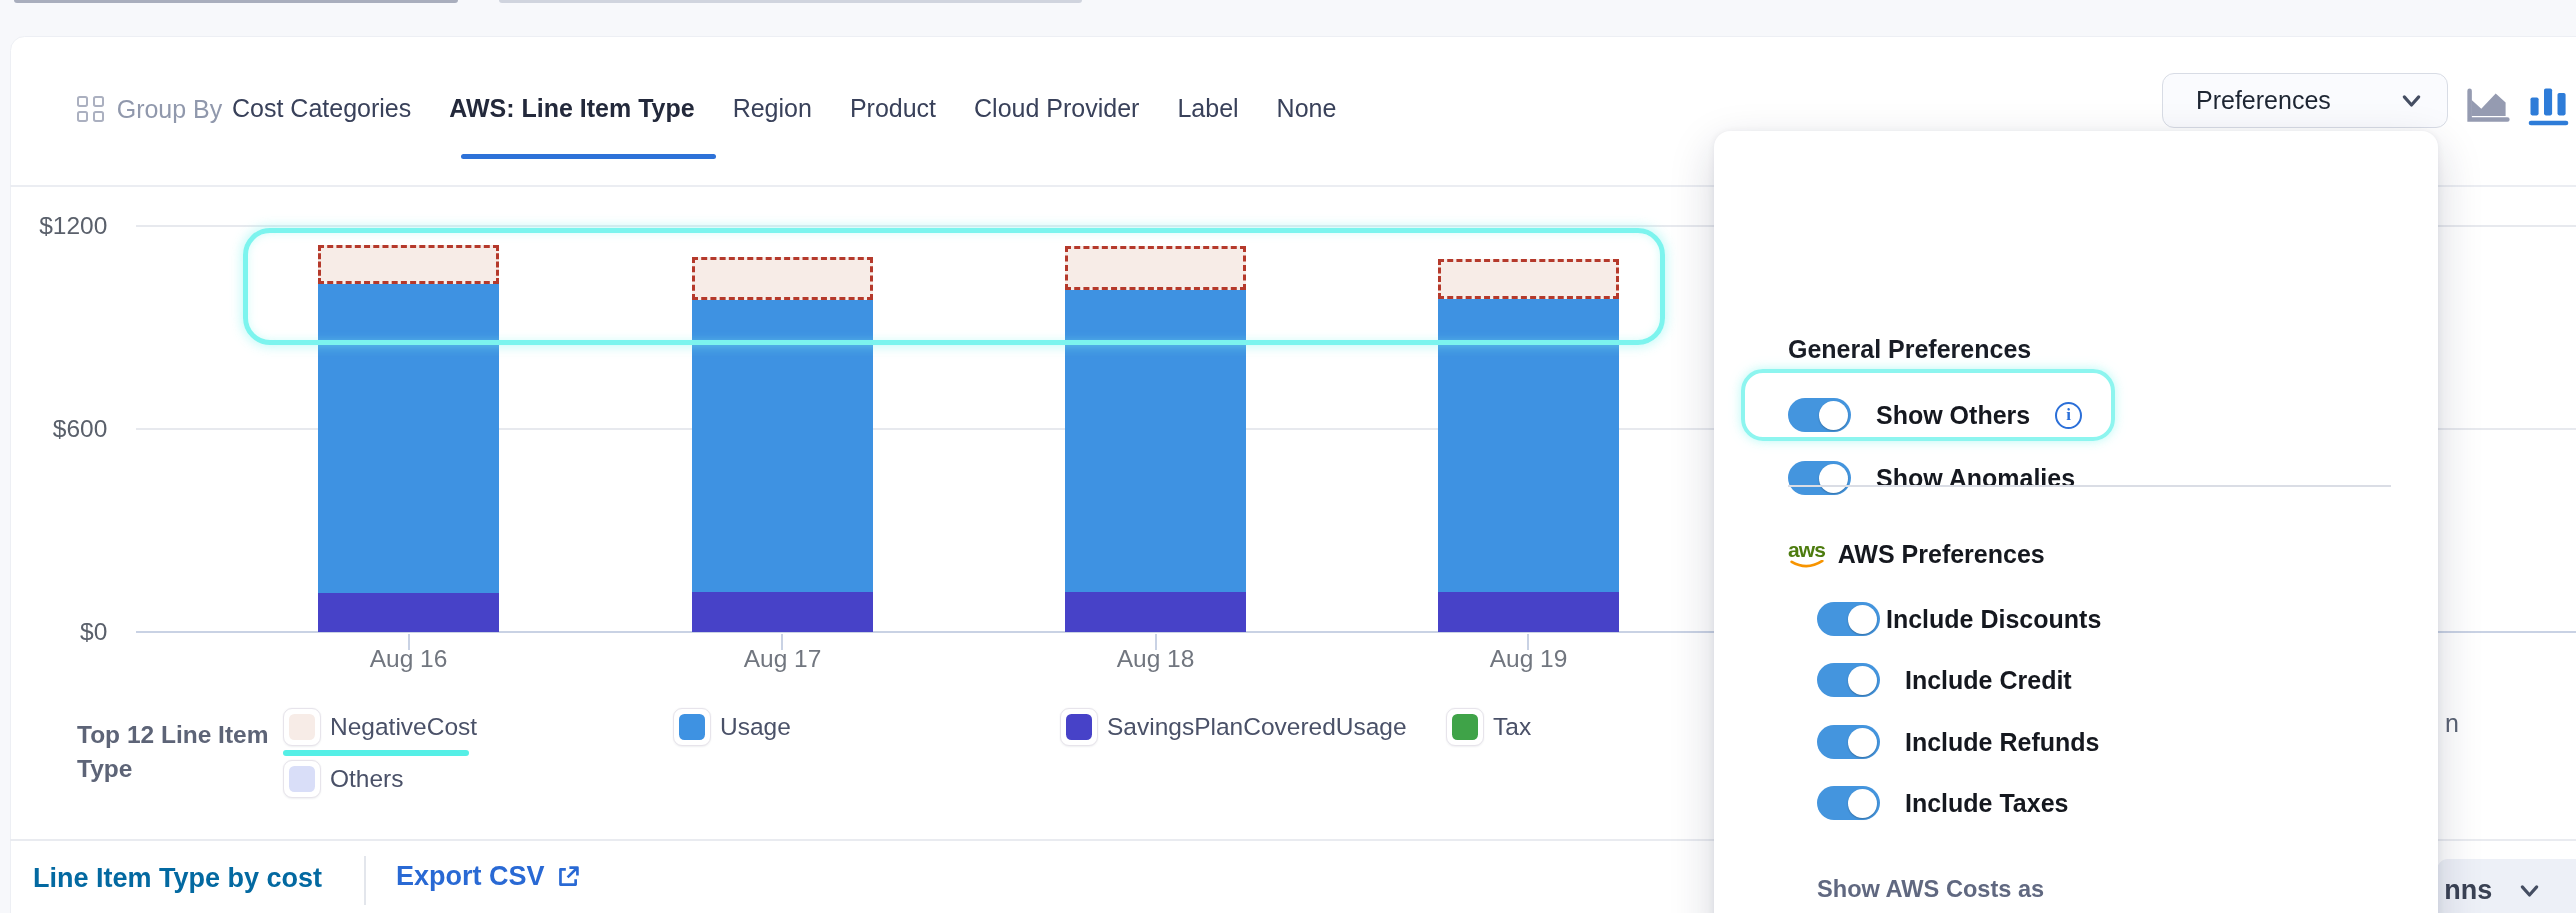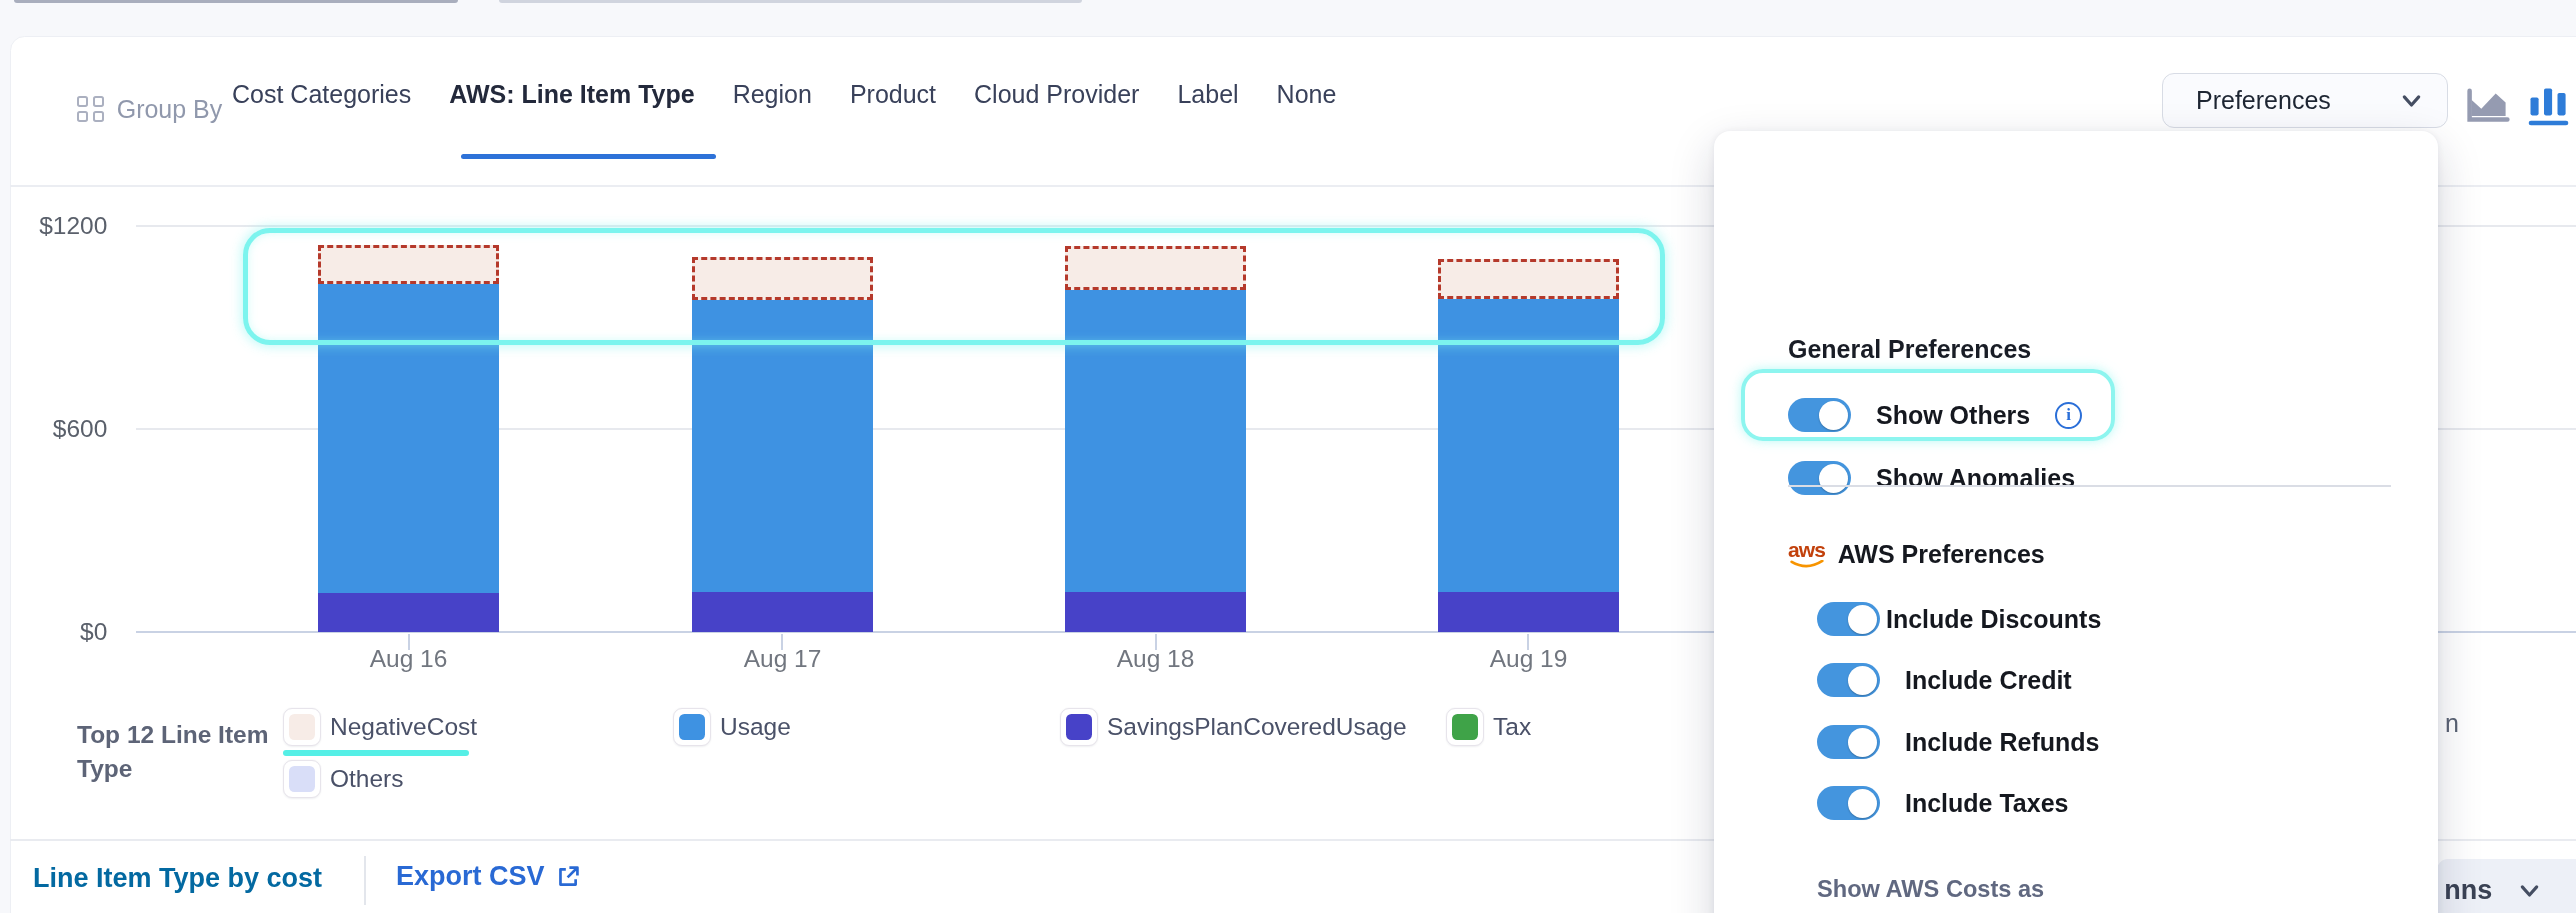--- a/index.html
+++ b/index.html
@@ -17,21 +17,21 @@
 
   
   #card{left:10px;top:36px;right:-5.4px;bottom:-5.4px;background:#FFFFFF;
     border:1.8px solid #EDEFF4;border-radius:14.5px 0 0 0;}
 
   
   #groupby{left:77px;top:87px;height:44px;display:flex;align-items:center;gap:12.7px;
     color:#9098AC;font-size:25px;font-weight:500;}
   #grid-icon{width:27px;height:27px;display:grid;grid-template-columns:11px 11px;grid-template-rows:11px 11px;gap:4.5px;}
   #grid-icon span{border:2.3px solid #ABB0C0;border-radius:2.7px;}
-  #tabs{left:232px;top:80px;height:56px;display:flex;align-items:flex-start;gap:38px;}
+  #tabs{left:232px;top:80px;height:56px;display:flex;align-items:center;gap:38px;}
   .tab{font-size:25px;font-weight:500;color:#39415A;white-space:nowrap;cursor:pointer;}
   .tab.active{font-weight:700;color:#23293B;}
   #tab-underline{left:461px;top:154px;width:255px;height:5.4px;background:#2E72D8;border-radius:2.7px;}
   #nav-divider{left:10px;top:185px;right:0;height:1.8px;background:#EBEDF2;}
 
   #prefs-btn{left:2162px;top:73px;width:286px;height:55px;box-sizing:border-box;
     border:1.8px solid #D8DCE5;border-radius:12px;background:#FAFBFE;
     display:flex;align-items:center;justify-content:space-between;
     padding:0 22px 0 33px;cursor:pointer;}
   #prefs-btn .lbl{font-size:25px;color:#1E2633;}
@@ -87,21 +87,21 @@
   #neg-highlight{position:absolute;left:27px;top:238px;width:374px;height:72px;border-radius:22px;
     border:4.5px solid #8DF5EF;box-shadow:0 0 11px rgba(125,245,239,.55);box-sizing:border-box;}
   #panel-divider{position:absolute;left:74px;top:354px;width:603px;height:1.8px;background:#DADDE5;}
   #aws-header{position:absolute;left:74px;top:408px;display:flex;align-items:center;gap:12.7px;}
   #aws-header .t{font-size:25px;font-weight:700;color:#15181F;}
   #panel-footer{position:absolute;left:103px;top:745px;font-size:23.6px;font-weight:600;color:#606880;}
   .info-icon{width:27px;height:27px;border-radius:50%;border:2.3px solid #2B6FD8;box-sizing:border-box;
     color:#2B6FD8;font-size:17px;font-weight:700;display:flex;align-items:center;justify-content:center;
     font-family:"Liberation Serif","DejaVu Serif",serif;cursor:pointer;}
   .aws-logo{display:flex;flex-direction:column;align-items:center;line-height:1;}
-  .aws-logo .txt{font-size:21px;font-weight:700;color:#c2410c;letter-spacing:-0.9px;}
+  .aws-logo .txt{font-size:21px;font-weight:700;color:#4d7c0f;letter-spacing:-0.9px;}
 </style>
 </head>
 <body>
 
 <div class="abs" id="top-strip-1"></div>
 <div class="abs" id="top-strip-2"></div>
 
 <div class="abs" id="card"></div>
 
 <div class="abs" id="groupby">

